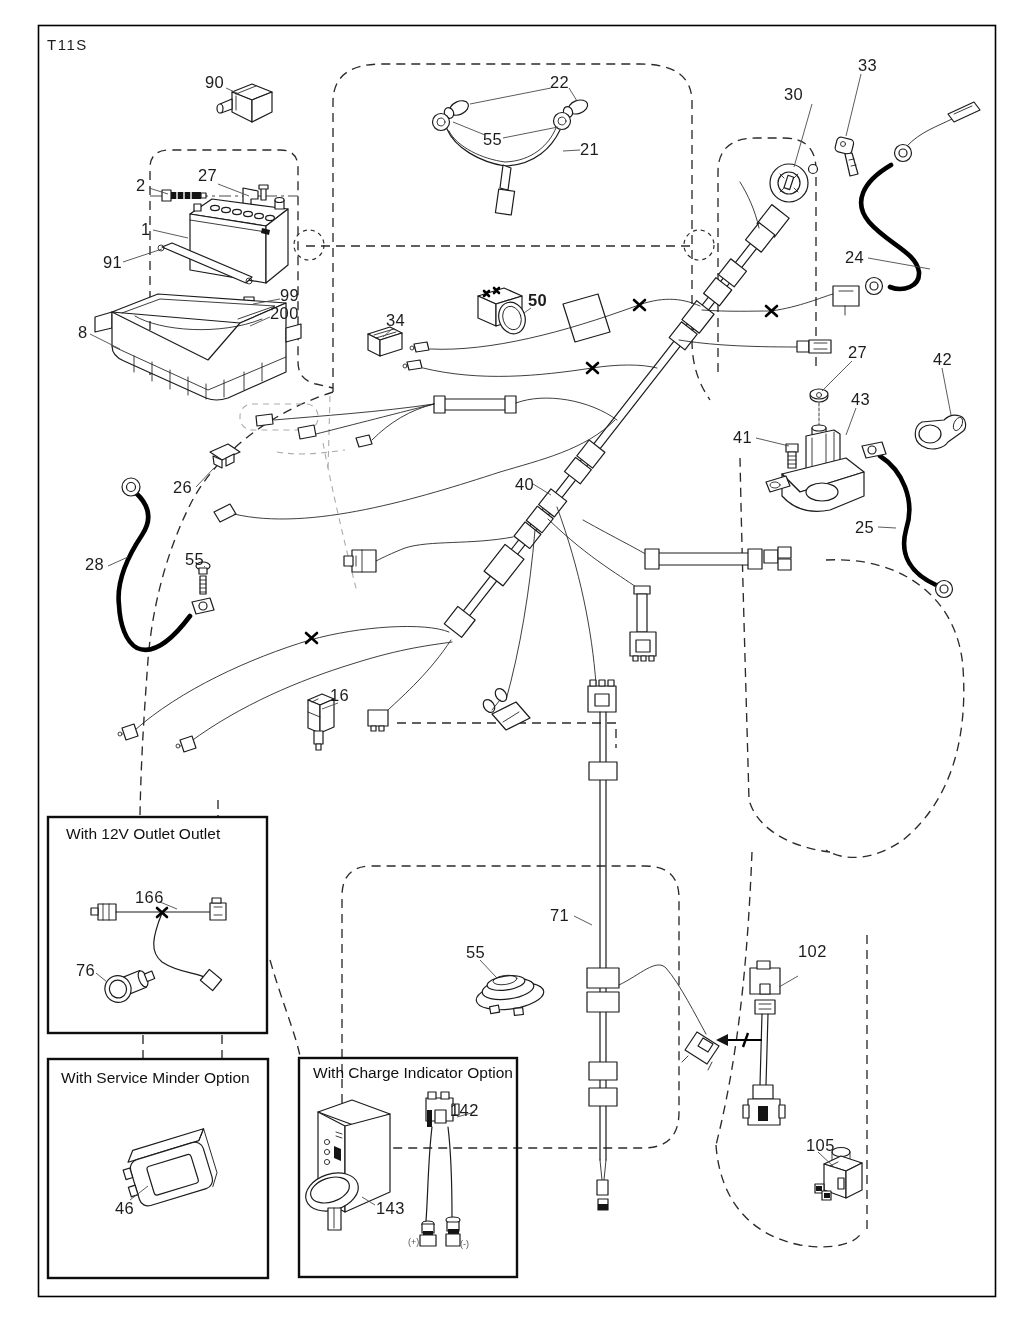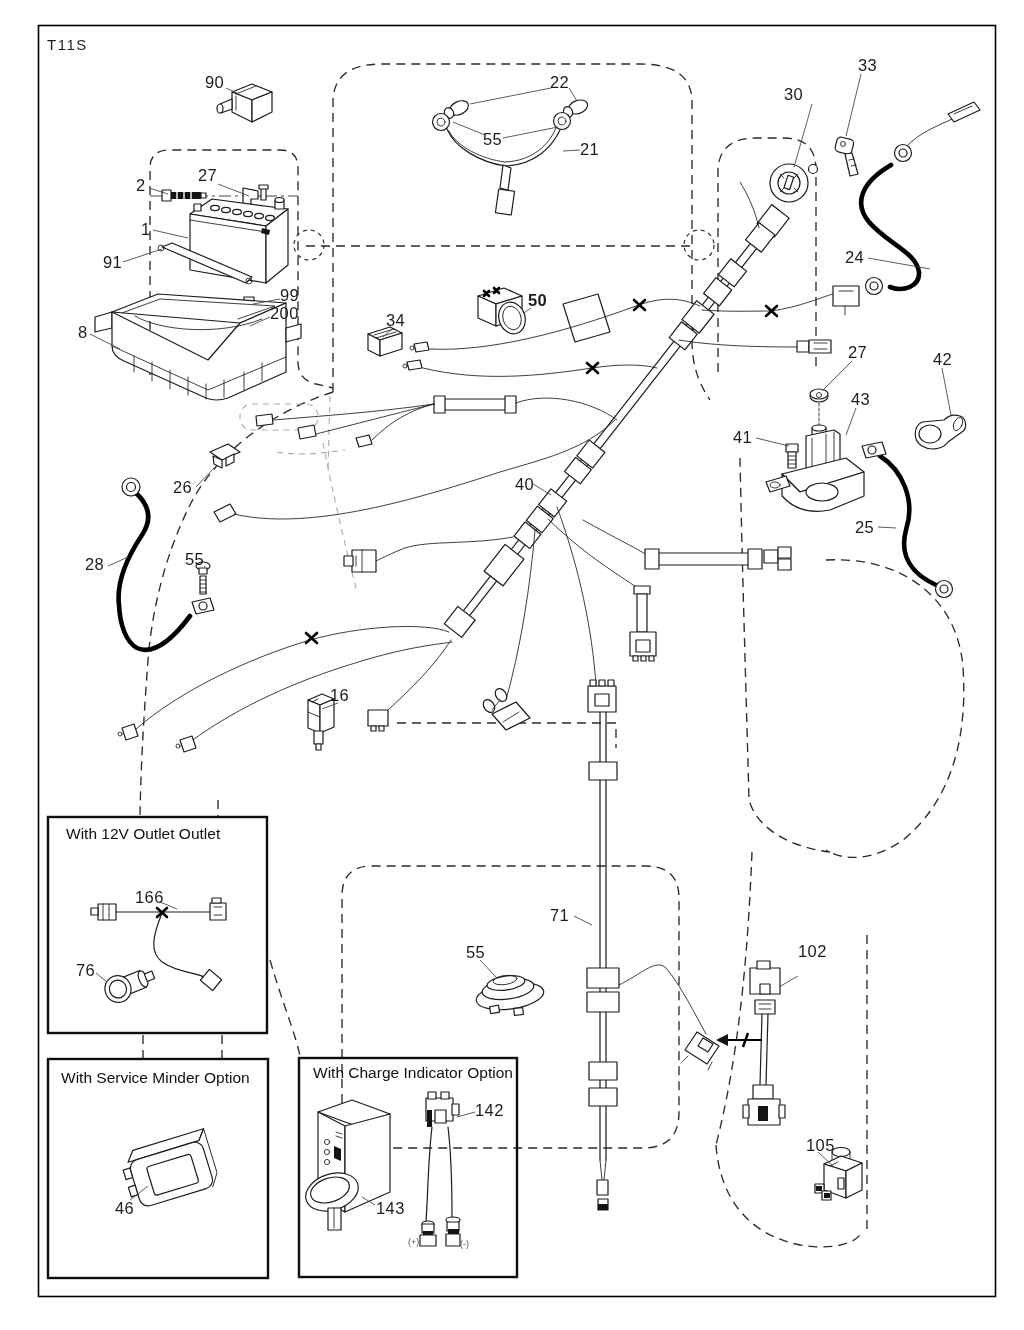--- a/index.html
+++ b/index.html
@@ -540,21 +540,21 @@
   <span class="lbl" style="left:515px;top:476px">40</span>
   <span class="lbl" style="left:85px;top:556px">28</span>
   <span class="lbl" style="left:185px;top:551px">55</span>
   <span class="lbl" style="left:330px;top:687px">16</span>
   <span class="lbl" style="left:135px;top:889px">166</span>
   <span class="lbl" style="left:76px;top:962px">76</span>
   <span class="lbl" style="left:550px;top:907px">71</span>
   <span class="lbl" style="left:466px;top:944px">55</span>
   <span class="lbl" style="left:798px;top:943px">102</span>
   <span class="lbl" style="left:115px;top:1200px">46</span>
-  <span class="lbl" style="left:475px;top:1102px">142</span>
+  <span class="lbl" style="left:450px;top:1102px">142</span>
   <span class="lbl" style="left:376px;top:1200px">143</span>
   <span class="lbl" style="left:806px;top:1137px">105</span>
   <span class="lbl tiny" style="left:408px;top:1238px">(+)</span>
   <span class="lbl tiny" style="left:460px;top:1240px">(-)</span>
 
   <span class="boxtitle" style="left:66px;top:826px">With 12V Outlet Outlet</span>
   <span class="boxtitle" style="left:61px;top:1070px">With Service Minder Option</span>
   <span class="boxtitle" style="left:313px;top:1065px">With Charge Indicator Option</span>
 
 </div>

